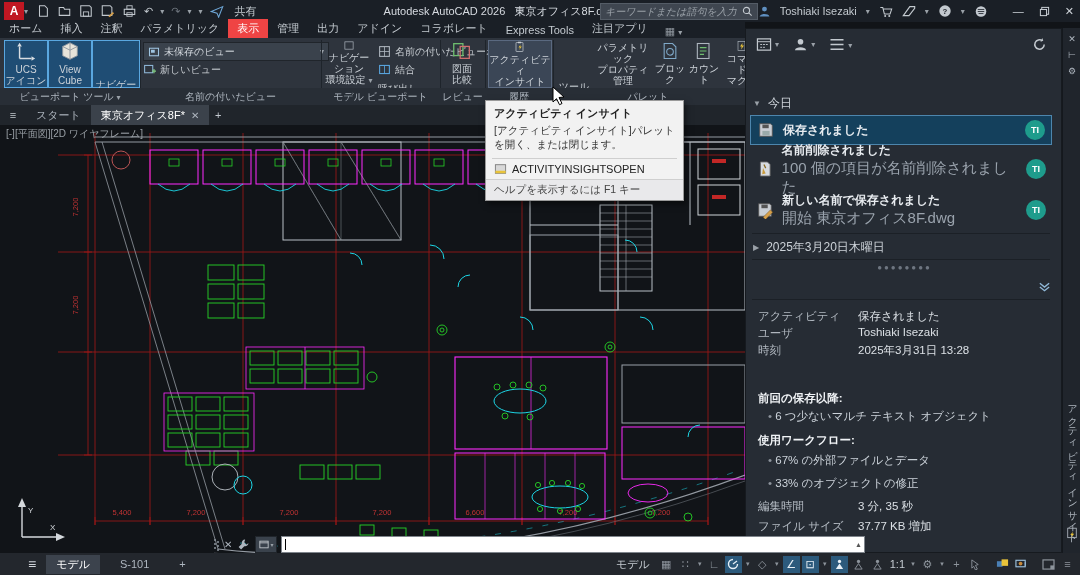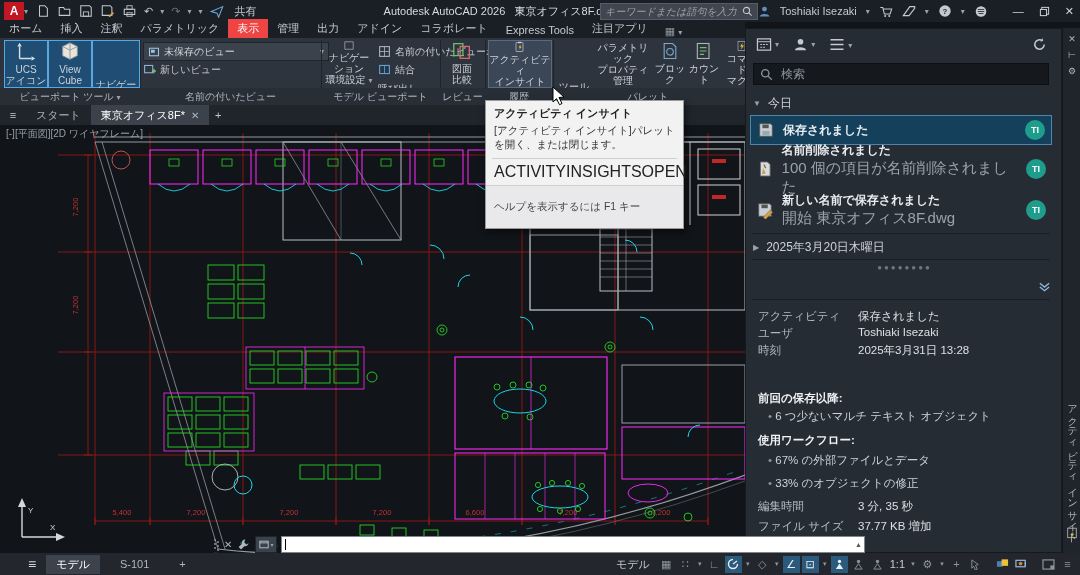--- a/index.html
+++ b/index.html
@@ -104,22 +104,22 @@
   .sico.on{background:#2c5a7c;color:#e8f0f6;}
   .sdd{width:8px;color:#8d949c;font-size:7px;text-align:center;}
   .sb-txt{color:#c5cbd1;font-size:11px;margin:0 6px;}
 
   
   .tooltip{left:485px;top:100px;width:197px;background:#f2f2f2;border:1px solid #9a9a9a;z-index:40;
            box-shadow:2px 3px 6px rgba(0,0,0,.5);color:#222;}
   .tt-title{font-size:11px;font-weight:bold;padding:5px 8px 2px;}
   .tt-body{font-size:10.5px;color:#333;padding:1px 8px 6px;}
   .tt-sep{height:1px;background:#cfcfcf;margin:0 6px;}
-  .tt-cmd{display:flex;align-items:center;padding:4px 8px;font-size:16px;color:#222;}
-  .tt-foot{border-top:1px solid #cfcfcf;background:#e9e9eb;font-size:10.5px;color:#444;padding:14px 8px;}
+  .tt-cmd{display:flex;align-items:center;gap:5px;padding:4px 8px;font-size:11px;color:#222;}
+  .tt-foot{border-top:1px solid #cfcfcf;background:#e9e9eb;font-size:10.5px;color:#444;padding:3px 8px;}
 
   .cursor{left:552px;top:86px;z-index:50;}
 </style>
 </head>
 <body>
 
 <div class="app">
 
   <div class="abs titlebar">
     <div class="alogo">A</div>
@@ -586,27 +586,20 @@
           </svg>
         <span class="dd">▾</span>
       </span>
     </div>
     <div class="pal-refresh">
       <svg class="ic" width="15" height="15" viewBox="0 0 16 16">
           <path d="M13 8a5 5 0 1 1-2-4" fill="none" stroke="#c3c9cf" stroke-width="1.6"></path>
           <path d="M11 1l1 3-3 1z" fill="#c3c9cf"></path>
         </svg>
     </div>
-    <div class="pal-search">
-      <svg class="ic" width="13" height="13" viewBox="0 0 16 16">
-          <circle cx="6.5" cy="6.5" r="4.5" fill="none" stroke="#8d949c" stroke-width="1.6"></circle>
-          <path d="M10 10l4.5 4.5" stroke="#8d949c" stroke-width="1.6"></path>
-        </svg>
-      <input placeholder="検索" style="">
-    </div>
     <div class="grouphdr" style="top:66px">
       <span class="tri">▼</span>
         <span>今日</span>
     </div>
 
     <div class="aitem selected" style="top:86px;height:30px">
       <svg class="ic" width="18" height="18" viewBox="0 0 20 20">
           <path d="M3 3h12l2 2v12H3z" fill="#c9ced4" stroke="#555"></path>
           <rect x="6" y="4" width="7" height="4" fill="#555"></rect>
           <rect x="6" y="11" width="8" height="5" fill="#9aa"></rect>

